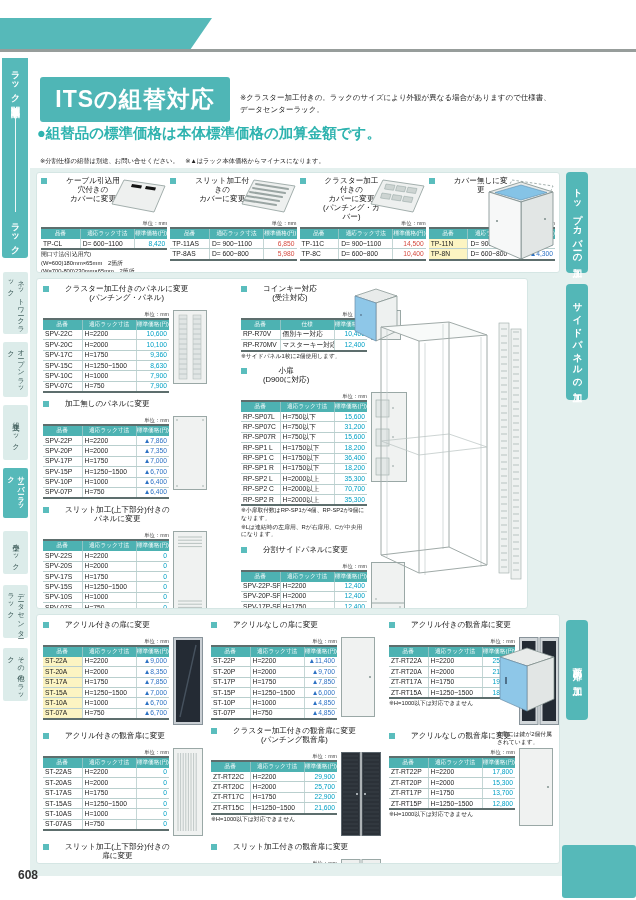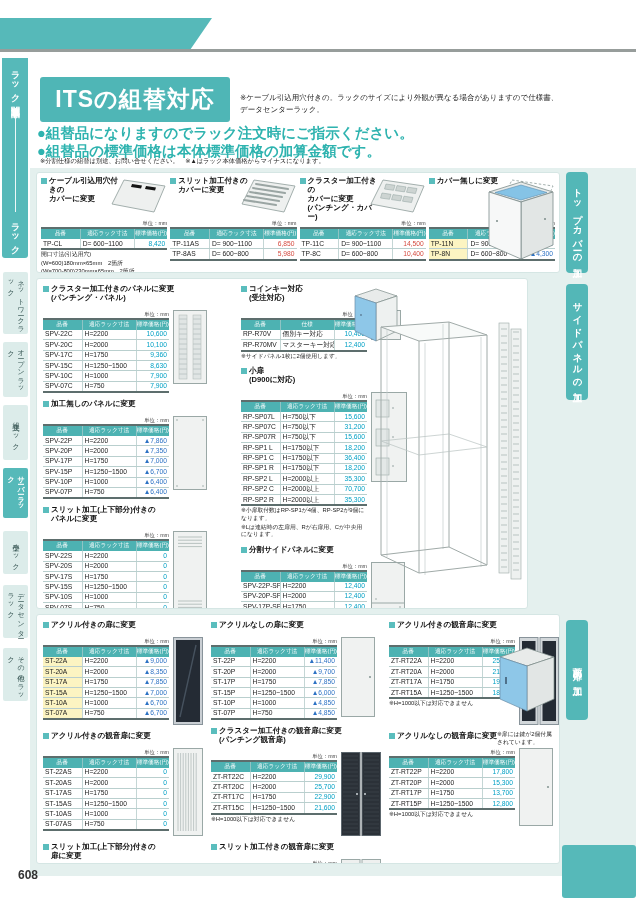--- a/index.html
+++ b/index.html
@@ -44,21 +44,21 @@
   .vlabel span { writing-mode:vertical-rl; font-size:9.5px; letter-spacing:2px; }
   #vl0 { top:172px; height:101px; } #vl1 { top:284px; height:116px; } #vl2 { top:620px; height:100px; }
 
   
   .blocks-top { display:flex; gap:3px; padding:4px 4px; align-items:flex-start; }
   .cols { display:flex; gap:10px; padding:6px 6px; align-items:flex-start; }
   .col { display:flex; flex-direction:column; gap:7px; flex:none; }
   #card1 .col { width:188px; } #card2 .c0 { width:158px; } #card2 .c1 { width:168px; } #card2 .c2 { width:150px; }
   .blk { font-size:7px; }
   .blk.top { flex:1 1 0; position:relative; min-width:0; }
-  .bt { display:flex; gap:2px; font-weight:bold; color:#111; }
+  .bt { display:flex; gap:16px; font-weight:normal; color:#111;text-align:center; }
   .bt .sq { width:6px; height:6px; background:#5abdbd; margin-top:1px; flex:none; }
   .bt .tline { font-size:7.6px; line-height:1.18; white-space:nowrap; }
   .blk.top .bt { height:42px; align-items:flex-start; width:82px; }
   .blk.top .bt .tline { white-space:normal; }
   .blk-img { flex:none; }
   .blk-img svg { display:block; }
   .blk.top .blk-img { position:absolute; right:0; top:0; }
   .blk.top .img-label { position:absolute; top:13px; left:2px; right:2px; text-align:center; font-size:5px; color:#444; }
   .trow { display:flex; gap:4px; align-items:flex-start; }
   .tcol { flex:none; }
@@ -119,25 +119,24 @@
       <span>データセンターラック</span>
     </div>
     <div class="side-item" style="top: 648px; height: 53px;">
       <span>その他のラック</span>
     </div>
   </div>
 <div class="page-num">608</div>
 
 <div class="title-box">ITSの組替対応</div>
 <div class="photo-note">
-  <div>※ケーブル引込用穴付きの。ラックのサイズにより外観が異なる場合がありますので仕様書、</div>
+  <div>※クラスター加工付きの。ラックのサイズにより外観が異なる場合がありますので仕様書、</div>
   <div>データセンターラック。</div>
 </div>
 <div class="bullets">
-  <div>●組替品になりますのでラック注文時にご指示ください。</div>
   <div>●組替品の標準価格は本体標準価格の加算金額です。</div>
 </div>
 <div class="fine-note">※分割仕様の組替は別途、お問い合せください。　※▲はラック本体価格からマイナスになります。</div>
 
 <div class="card" id="card0">
   <div class="blocks-top" id="sec0">
       <div class="blk top">
         <div class="bt">
           <span class="sq"></span>
           <div class="tl">

